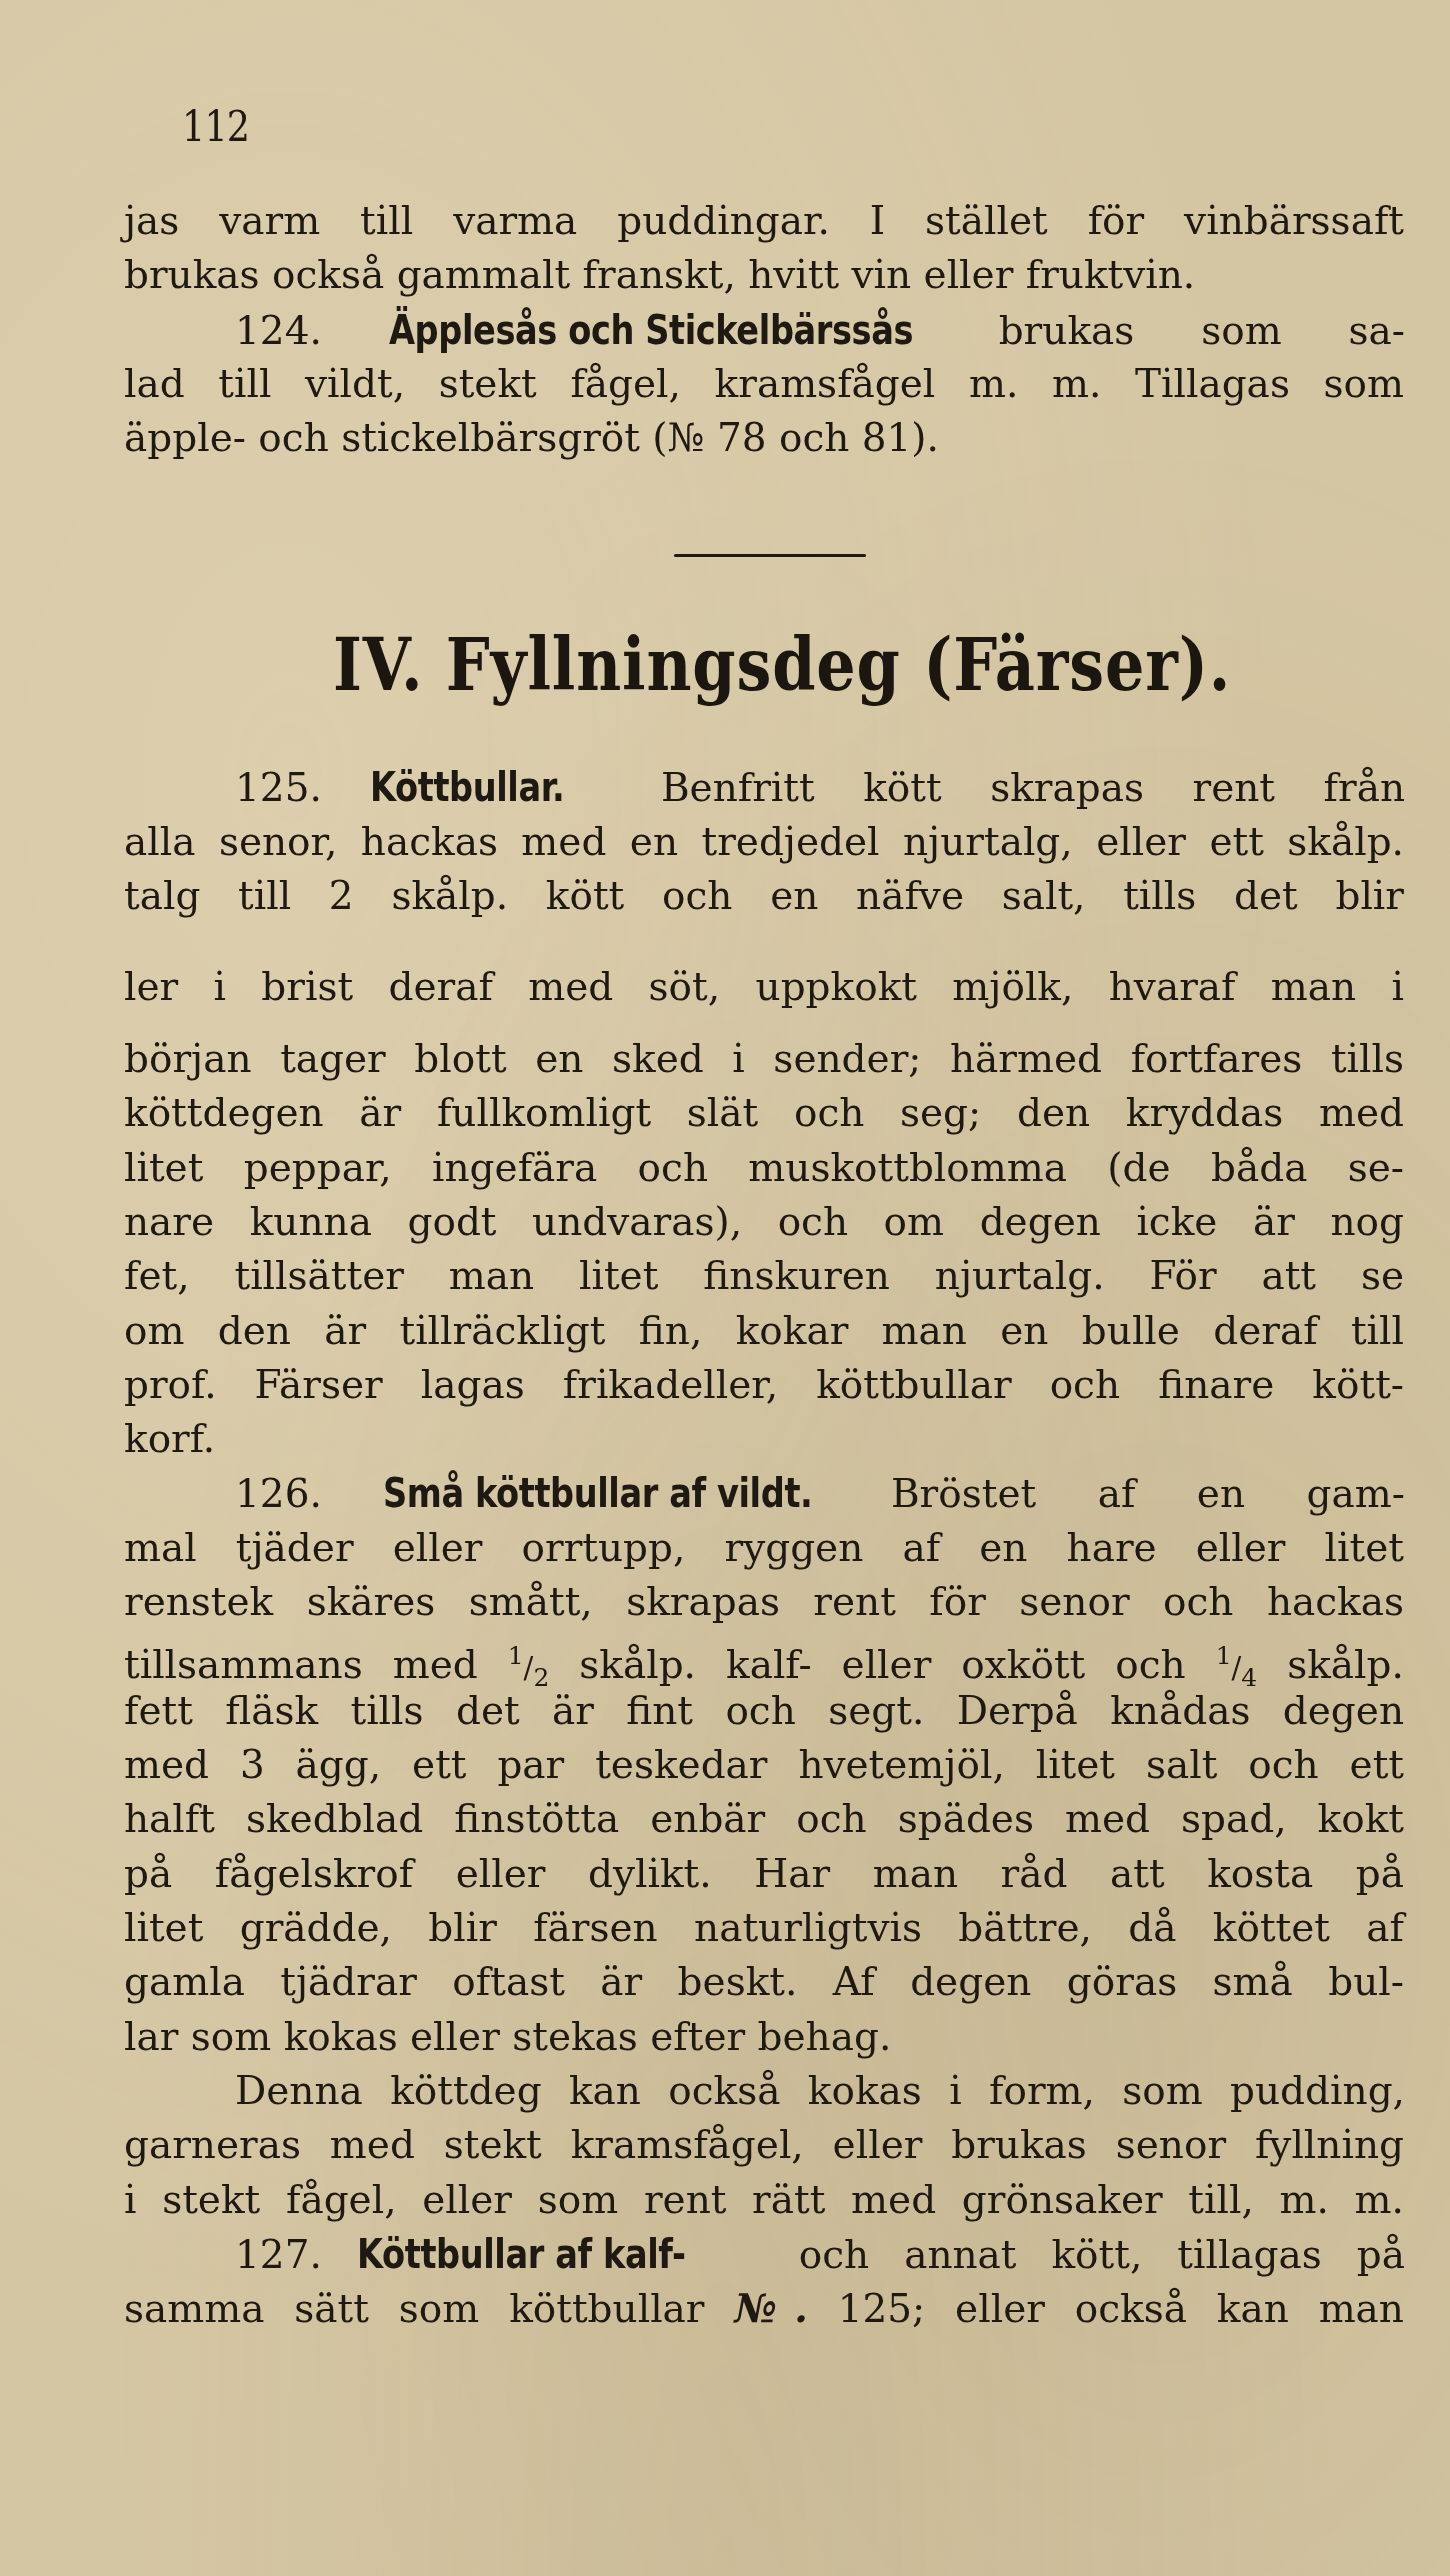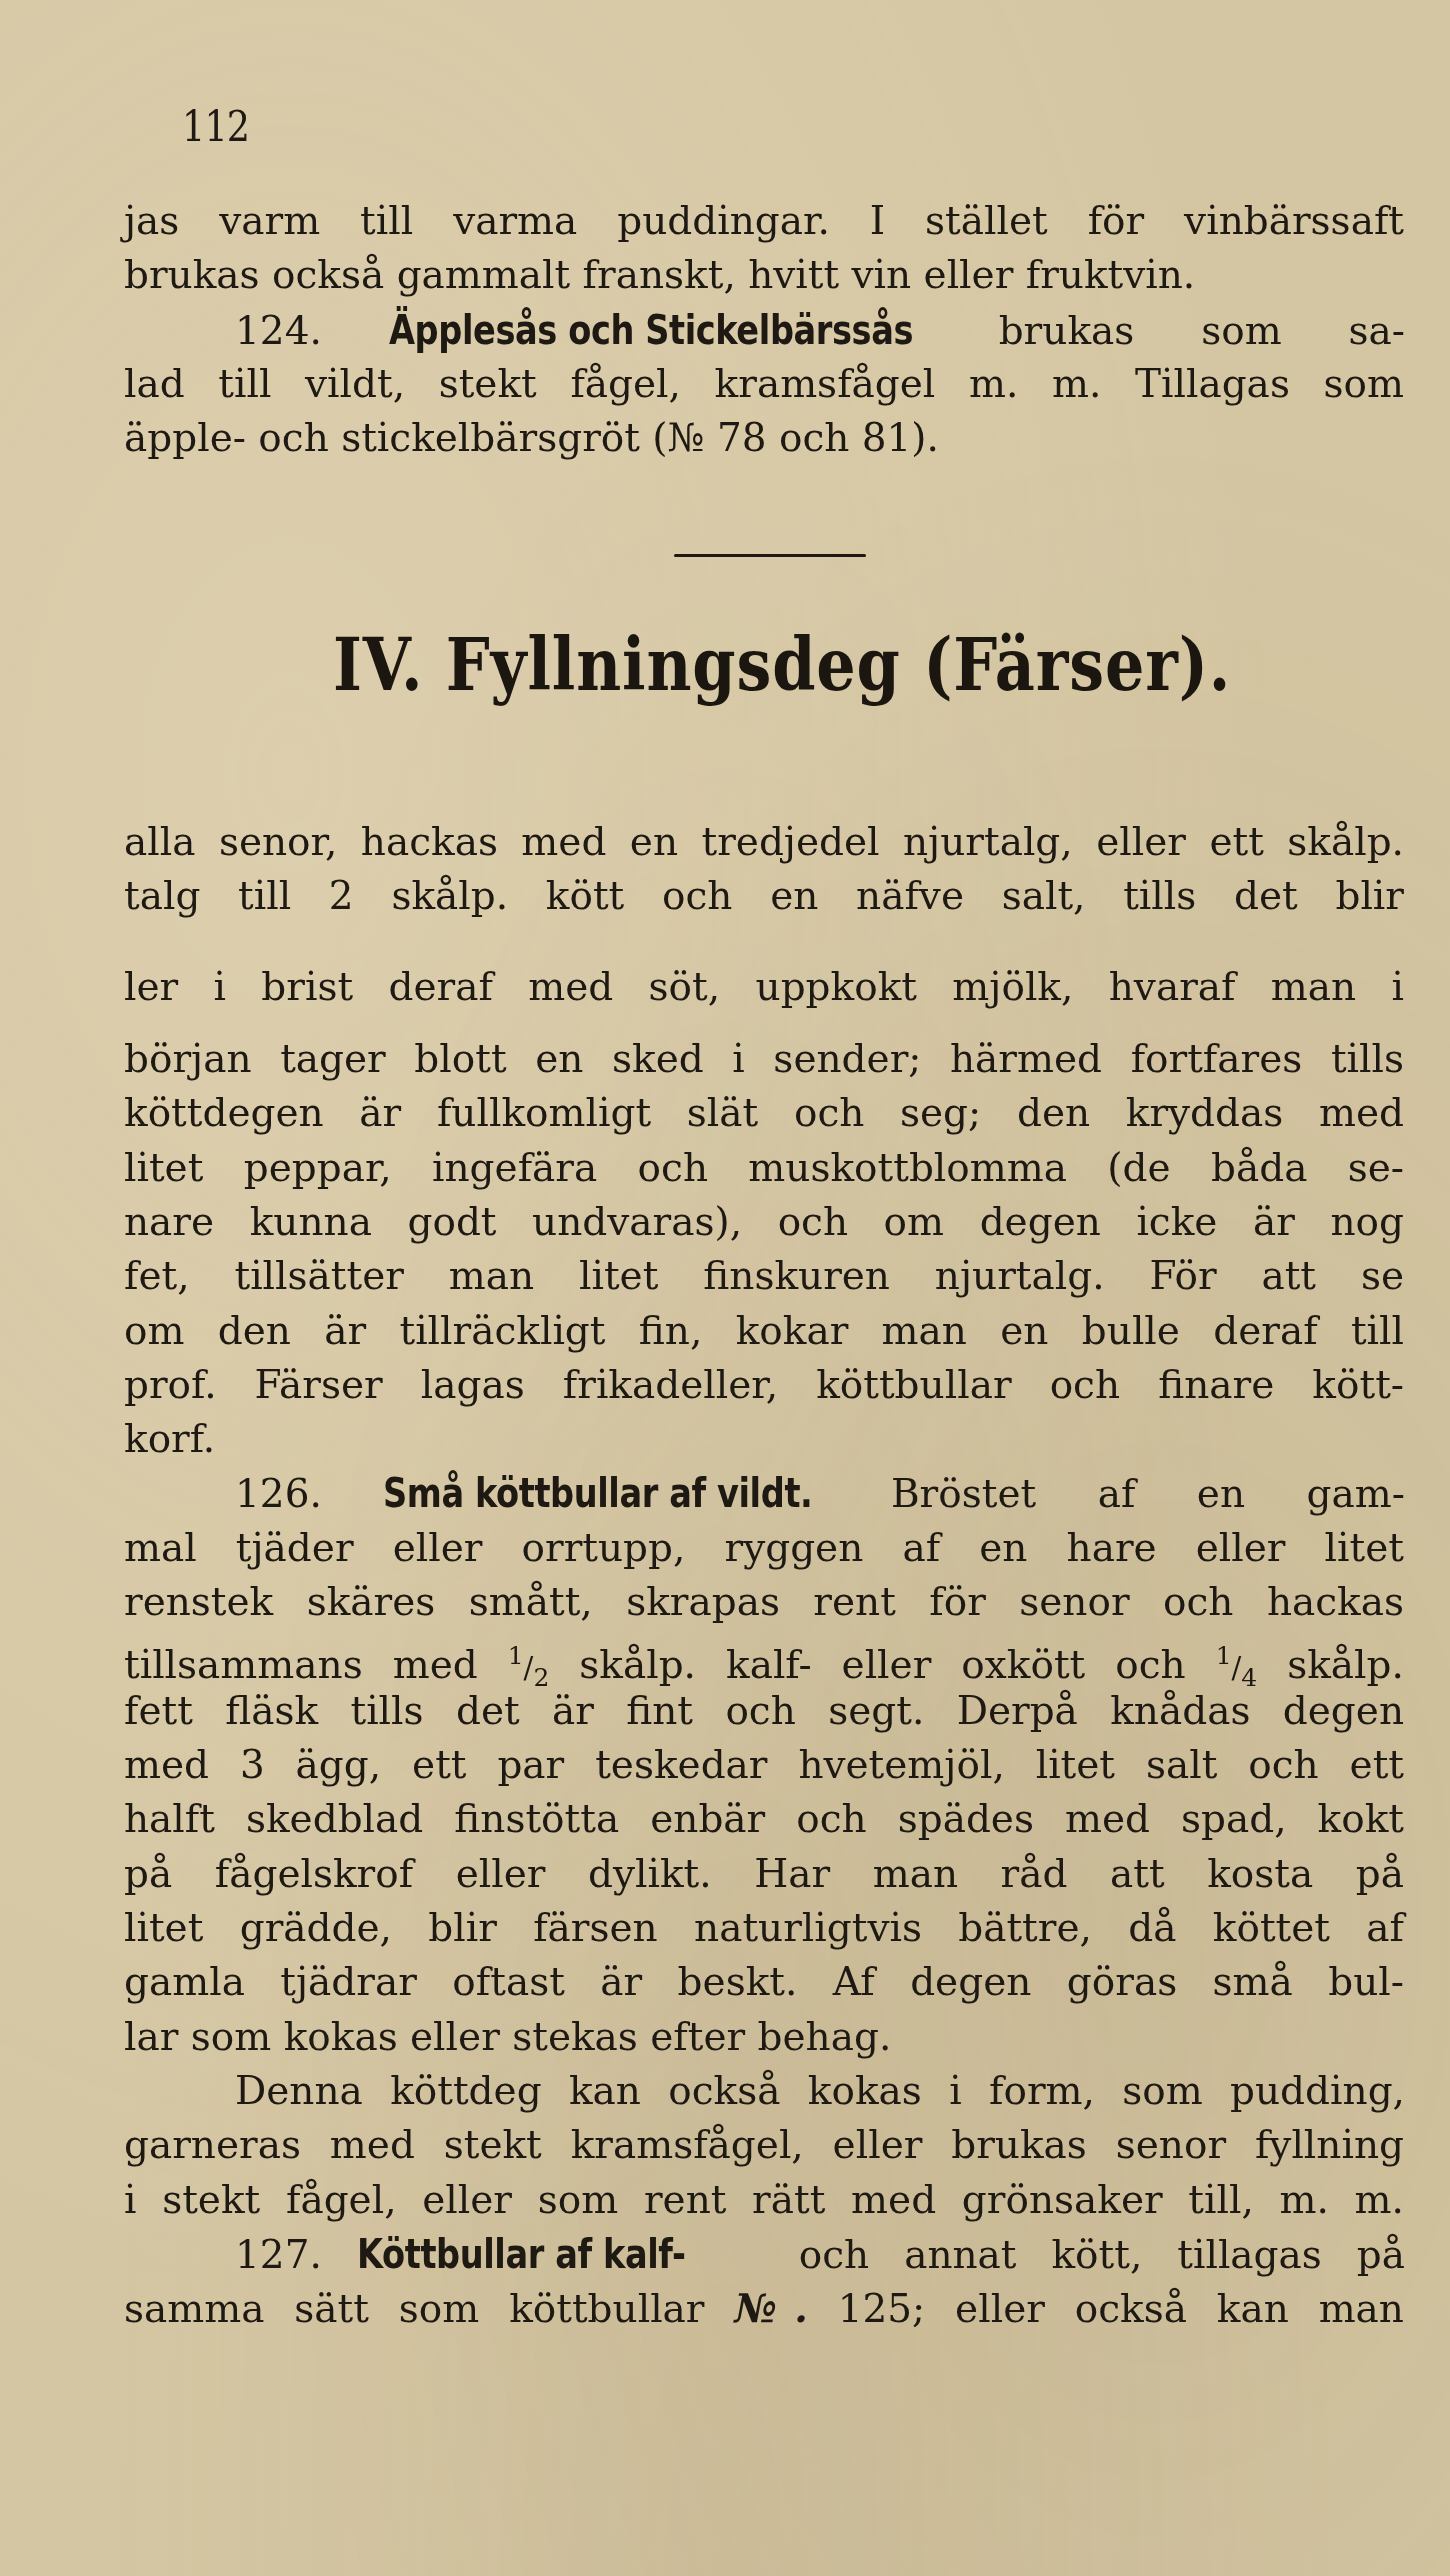--- a/index.html
+++ b/index.html
@@ -103,20 +103,25 @@
     <span class="hw-wrap" style="width:543px"><span class="hw">Äpplesås och Stickelbärssås</span></span>
     <span>brukas som sa-</span>
   </div>
   <div class="line" style="top:357px">lad till vildt, stekt fågel, kramsfågel m. m. Tillagas som</div>
   <div class="line last" style="top:411px">äpple- och stickelbärsgröt (№ 78 och 81).</div>
 
   <div class="rule"></div>
 
   <div class="section-heading">IV. Fyllningsdeg (Färser).</div>
 
+  <div class="line indent" style="top:760px">
+    <span>125.</span>
+    <span class="hw-wrap" style="width:242px"><span class="hw">Köttbullar.</span></span>
+    <span>Benfritt kött skrapas rent från</span>
+  </div>
   <div class="line" style="top:815px">alla senor, hackas med en tredjedel njurtalg, eller ett skålp.</div>
   <div class="line" style="top:869px">talg till 2 skålp. kött och en näfve salt, tills det blir</div>
   <div class="line" style="top:960px">ler i brist deraf med söt, uppkokt mjölk, hvaraf man i</div>
   <div class="line" style="top:1032px">början tager blott en sked i sender; härmed fortfares tills</div>
   <div class="line" style="top:1086px">köttdegen är fullkomligt slät och seg; den kryddas med</div>
   <div class="line" style="top:1141px">litet peppar, ingefära och muskottblomma (de båda se-</div>
   <div class="line" style="top:1195px">nare kunna godt undvaras), och om degen icke är nog</div>
   <div class="line" style="top:1249px">fet, tillsätter man litet finskuren njurtalg. För att se</div>
   <div class="line" style="top:1304px">om den är tillräckligt fin, kokar man en bulle deraf till</div>
   <div class="line" style="top:1358px">prof. Färser lagas frikadeller, köttbullar och finare kött-</div>

